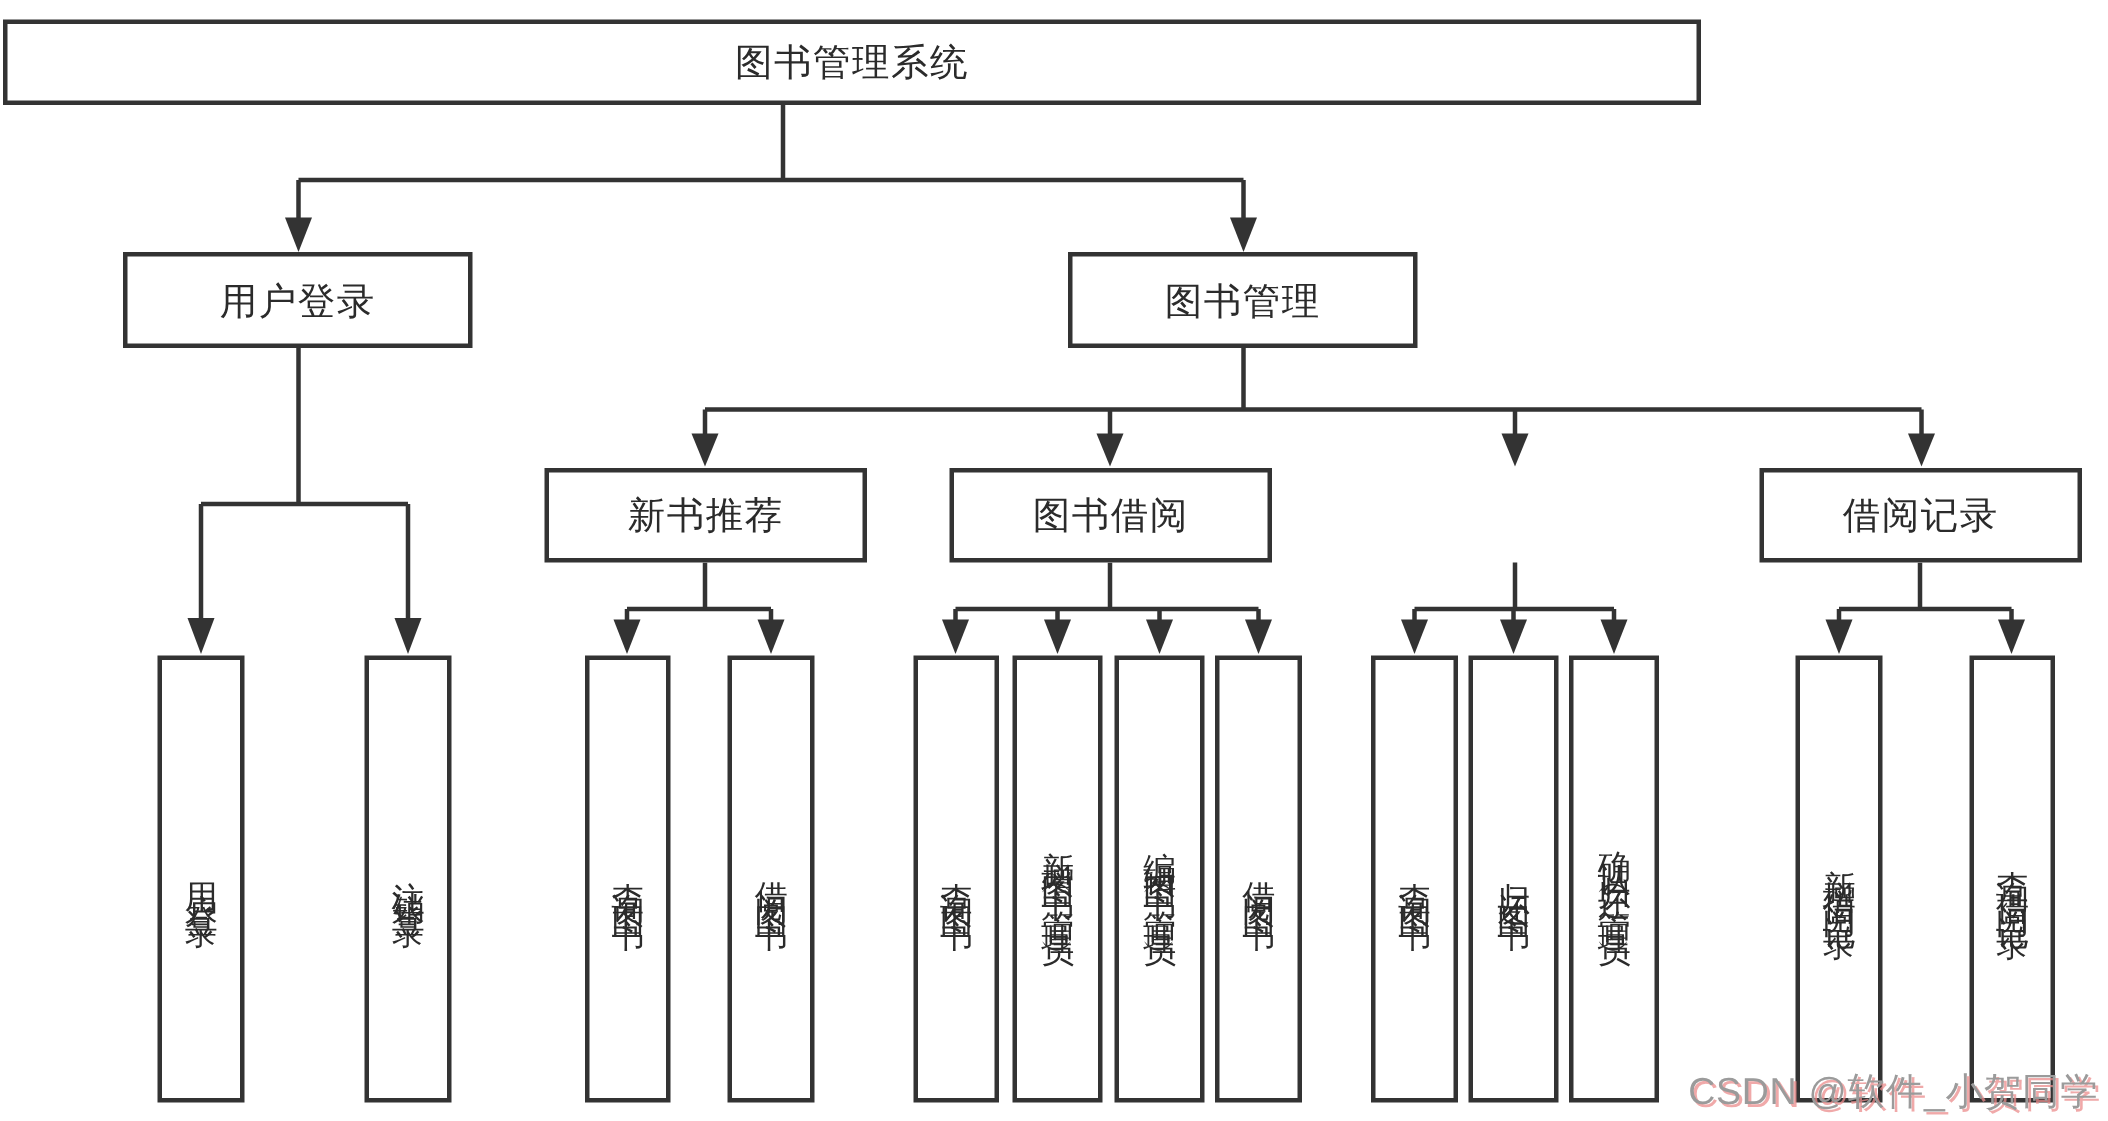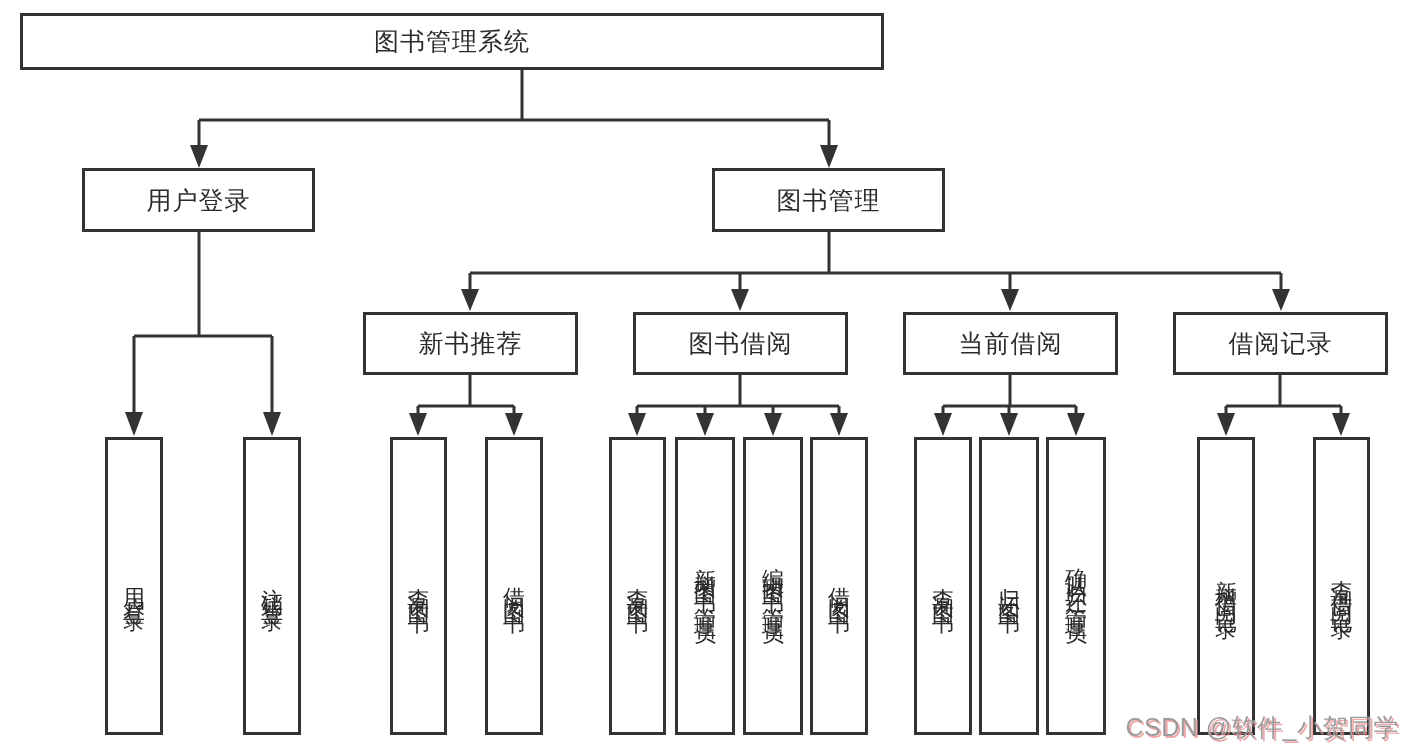--- a/index.html
+++ b/index.html
@@ -21,21 +21,21 @@
     color:#2b2b2b;
   }
   .box.h{font-size:25px;letter-spacing:1px;white-space:nowrap;}
   .box.v{font-size:22px;}
   .box.v .vt{
     writing-mode:vertical-rl;
     text-orientation:mixed;
     letter-spacing:8px;
     line-height:1.1;
   }
-  .root{left:20px;top:13px;width:864px;height:57px;}
+  .root{left:2px;top:13px;width:1132px;height:57px;}
   .lvl2{top:168px;width:233px;height:64px;}
   .lvl3{top:312px;width:215px;height:63px;}
   .leaf{top:437px;height:298px;}
   svg.wires{position:absolute;left:0;top:0;pointer-events:none;}
   svg.wires path{stroke:#333333;stroke-width:3;fill:none;}
   svg.wires polygon{fill:#333333;stroke:none;}
   .watermark{
     position:absolute;
     right:6px;bottom:3px;
     font-size:25px;
@@ -103,23 +103,20 @@
   <div class="box h lvl3" style="left:363px;">
     <span>新书推荐</span>
   </div>
 
   <div class="box h lvl2" style="left:712px;">
     <span>图书管理</span>
   </div>
   <div class="box h lvl3" style="left:633px;">
     <span>图书借阅</span>
   </div>
-  <div class="box h lvl3" style="left:903px;">
-    <span>当前借阅</span>
-  </div>
   <div class="box h lvl3" style="left:1173px;">
     <span>借阅记录</span>
   </div>
 
   <div class="box v leaf" style="left:105px;width:58px;">
     <span class="vt">用户登录</span>
   </div>
   <div class="box v leaf" style="left:243px;width:58px;">
     <span class="vt">注销登录</span>
   </div>

